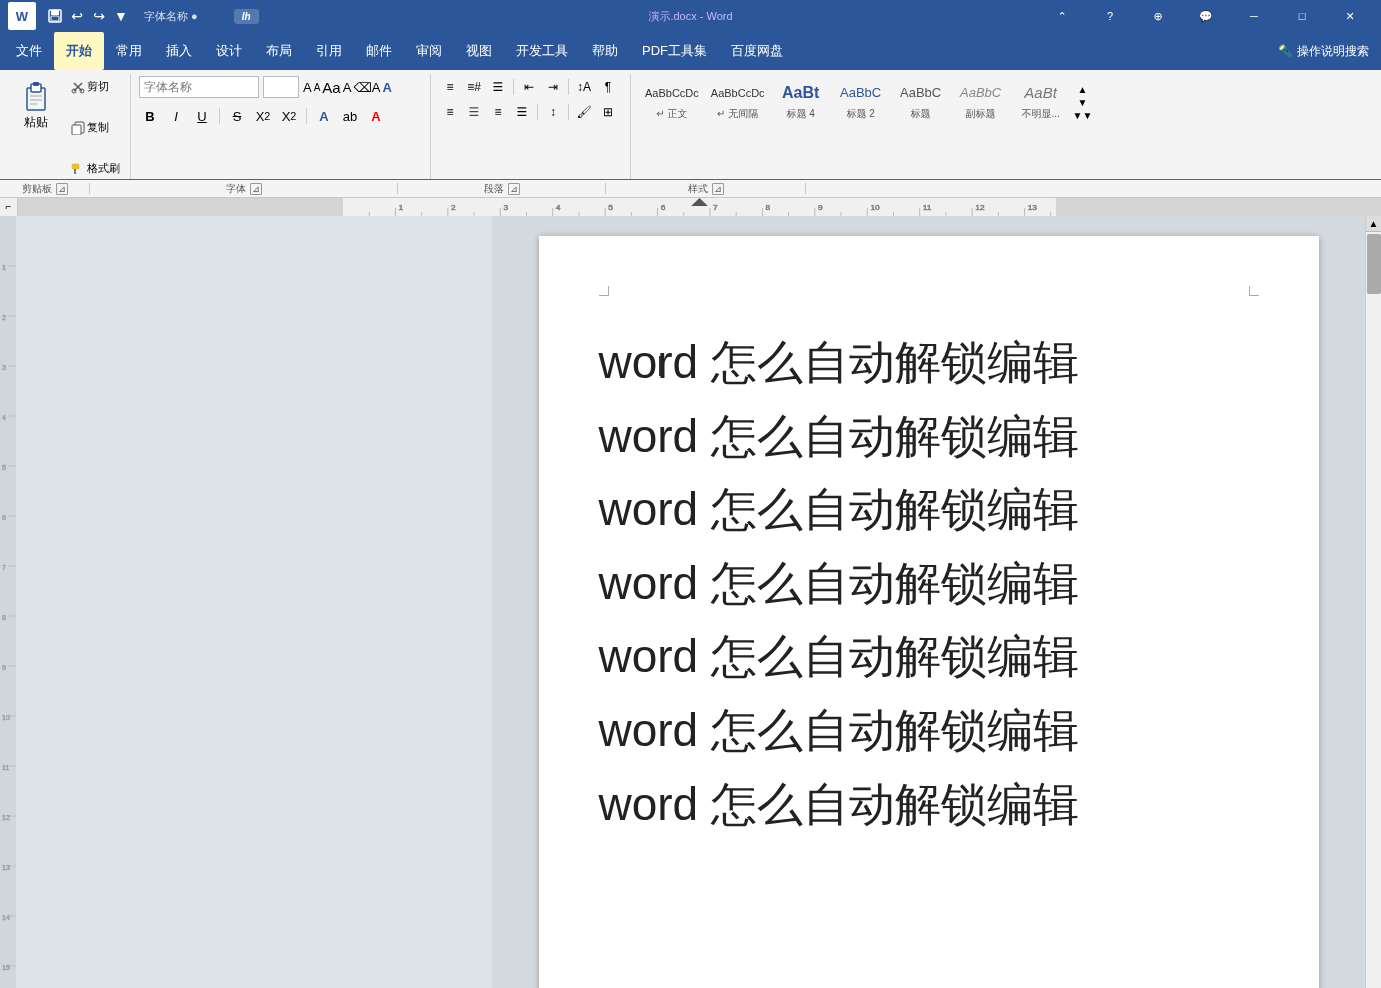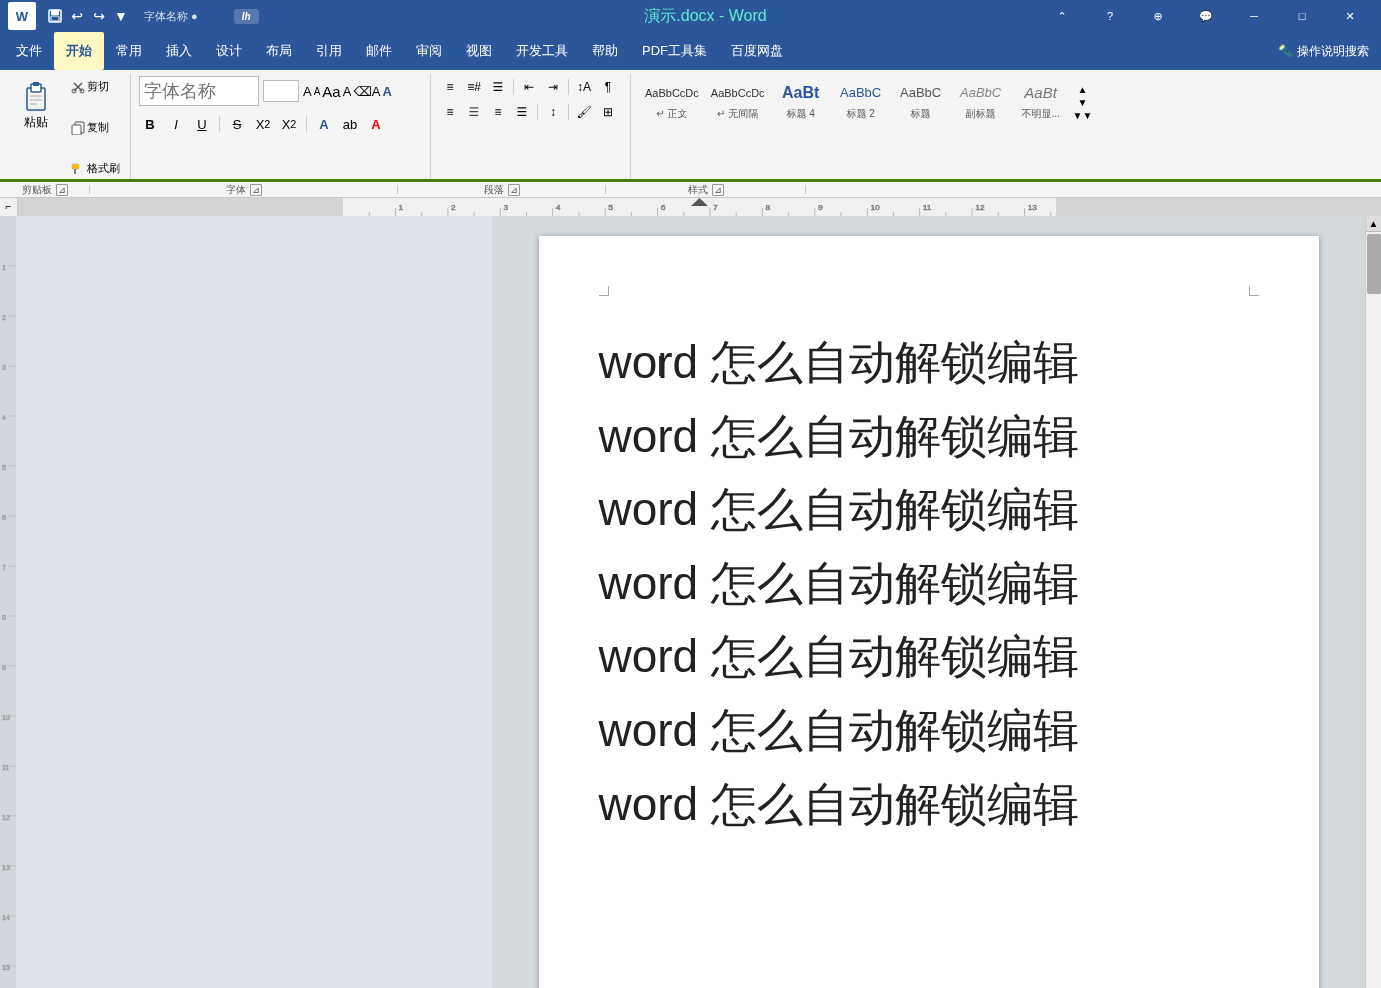--- a/index.html
+++ b/index.html
@@ -34,23 +34,22 @@
     }
     #title-bar .qa-icon {
       width: 18px; height: 18px;
       display: flex; align-items: center; justify-content: center;
       font-size: 14px; color: white; cursor: pointer;
     }
     #title-bar .title-center {
       position: absolute;
       left: 50%;
       transform: translateX(-50%);
-      font-size: 16px;
-      color: #5eead4;
-      margin-left: 15px;
+      font-size: 11px;
+      color: #c4b5fd;
     }
     #title-bar .title-right {
       display: flex;
       align-items: center;
       gap: 2px;
       margin-left: auto;
     }
     #title-bar .win-btn {
       width: 46px; height: 32px;
       display: flex; align-items: center; justify-content: center;
@@ -153,24 +152,24 @@
     }
 
     
     .font-group-top {
       display: flex; align-items: center; gap: 4px;
       margin-bottom: 4px;
     }
     .font-name-box {
       border: 1px solid #bbb;
       padding: 2px 4px;
-      font-size: 18px;
+      font-size: 12px;
       width: 120px;
       background: white;
-      height: 30px;
+      height: 22px;
     }
     .font-size-box {
       border: 1px solid #bbb;
       padding: 2px 4px;
       font-size: 12px;
       width: 36px;
       background: white;
       height: 22px;
     }
     .font-group-row {
@@ -314,21 +313,21 @@
       align-items: center;
     }
 
     
     .ruler-svg { width: 100%; height: 18px; }
 
     
     #ribbon-labels {
       display: flex;
       height: 18px;
-      border-top: 3px solid #4d7c0f;
+      border-top: 1px solid #4d7c0f;
     }
     .rl-item {
       display: flex; align-items: center; justify-content: center;
       font-size: 10px; color: #555;
       padding: 0 8px;
       position: relative;
     }
     .rl-item::after {
       content: '';
       position: absolute; right: 0; top: 20%; bottom: 20%;

